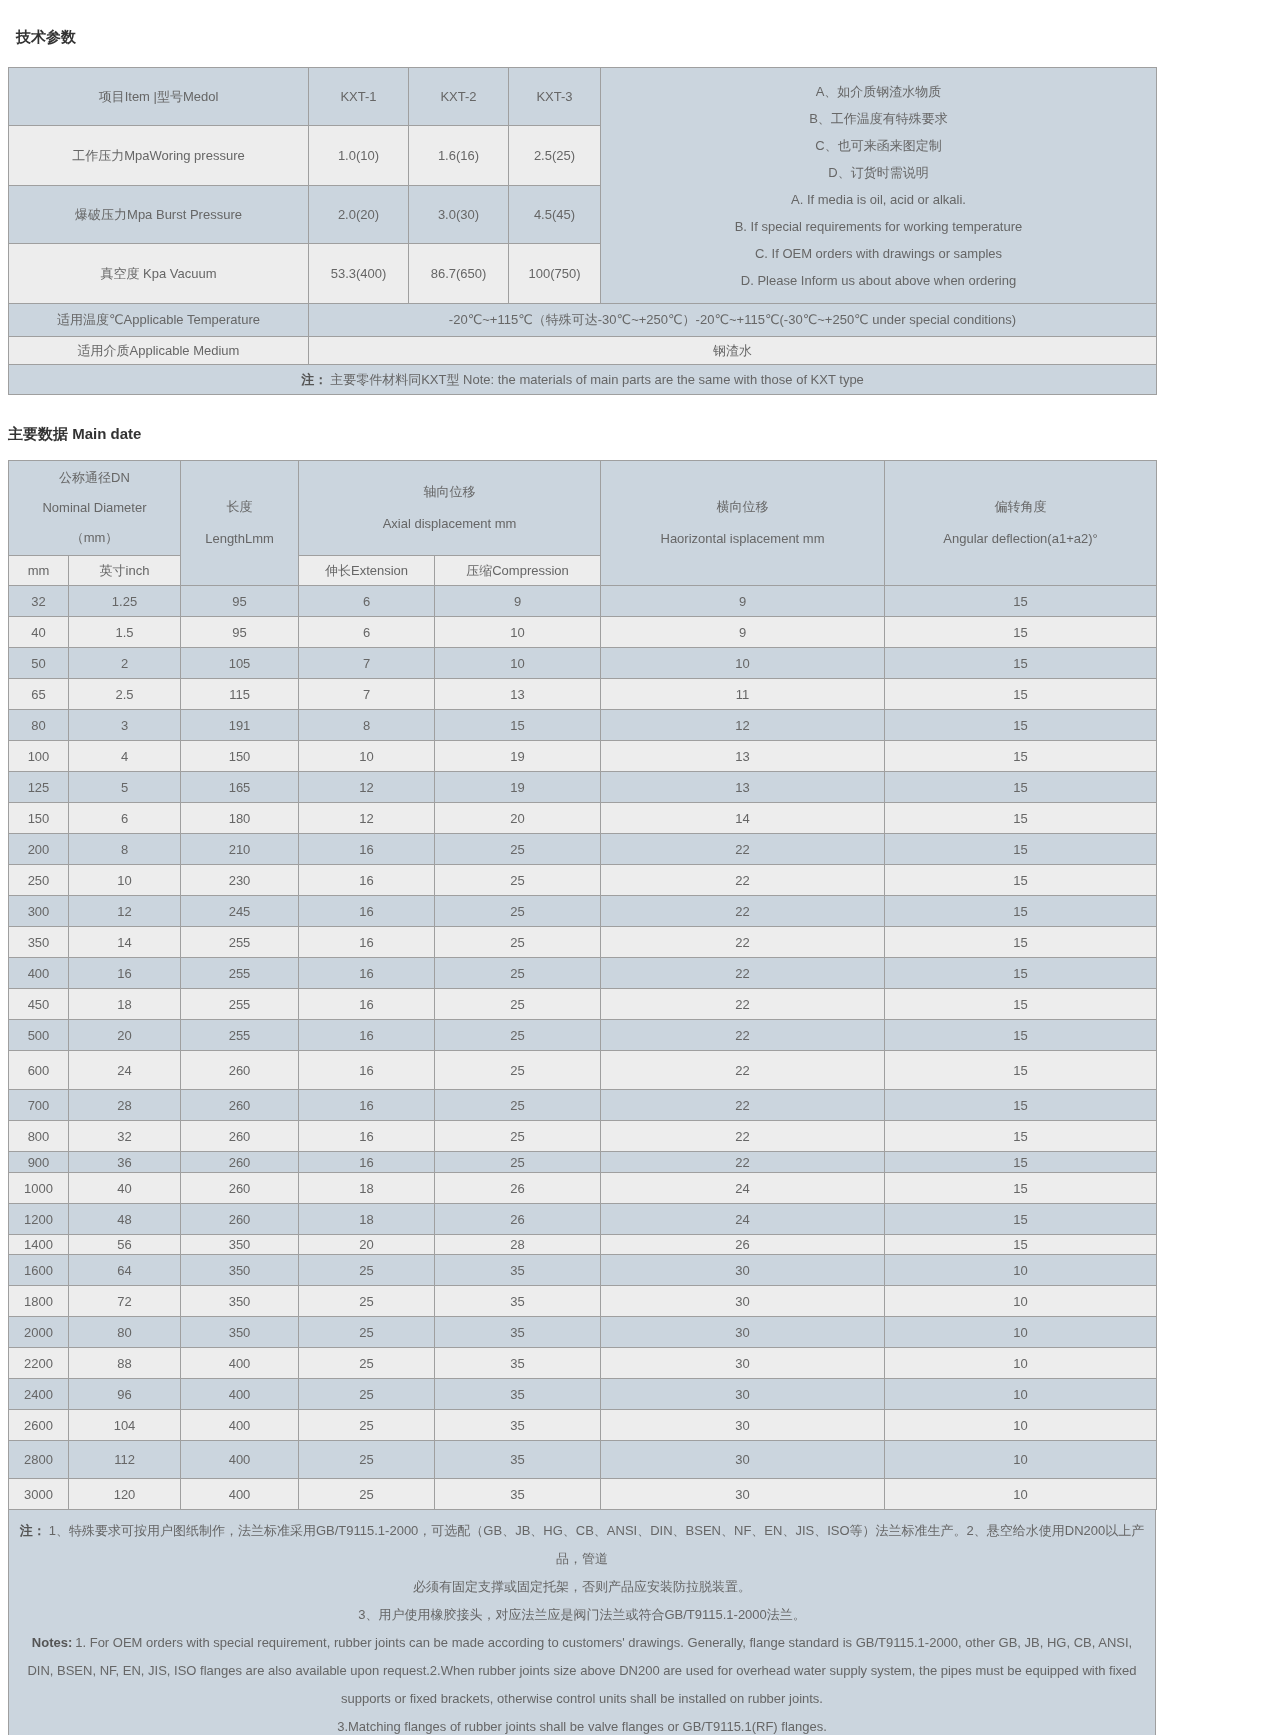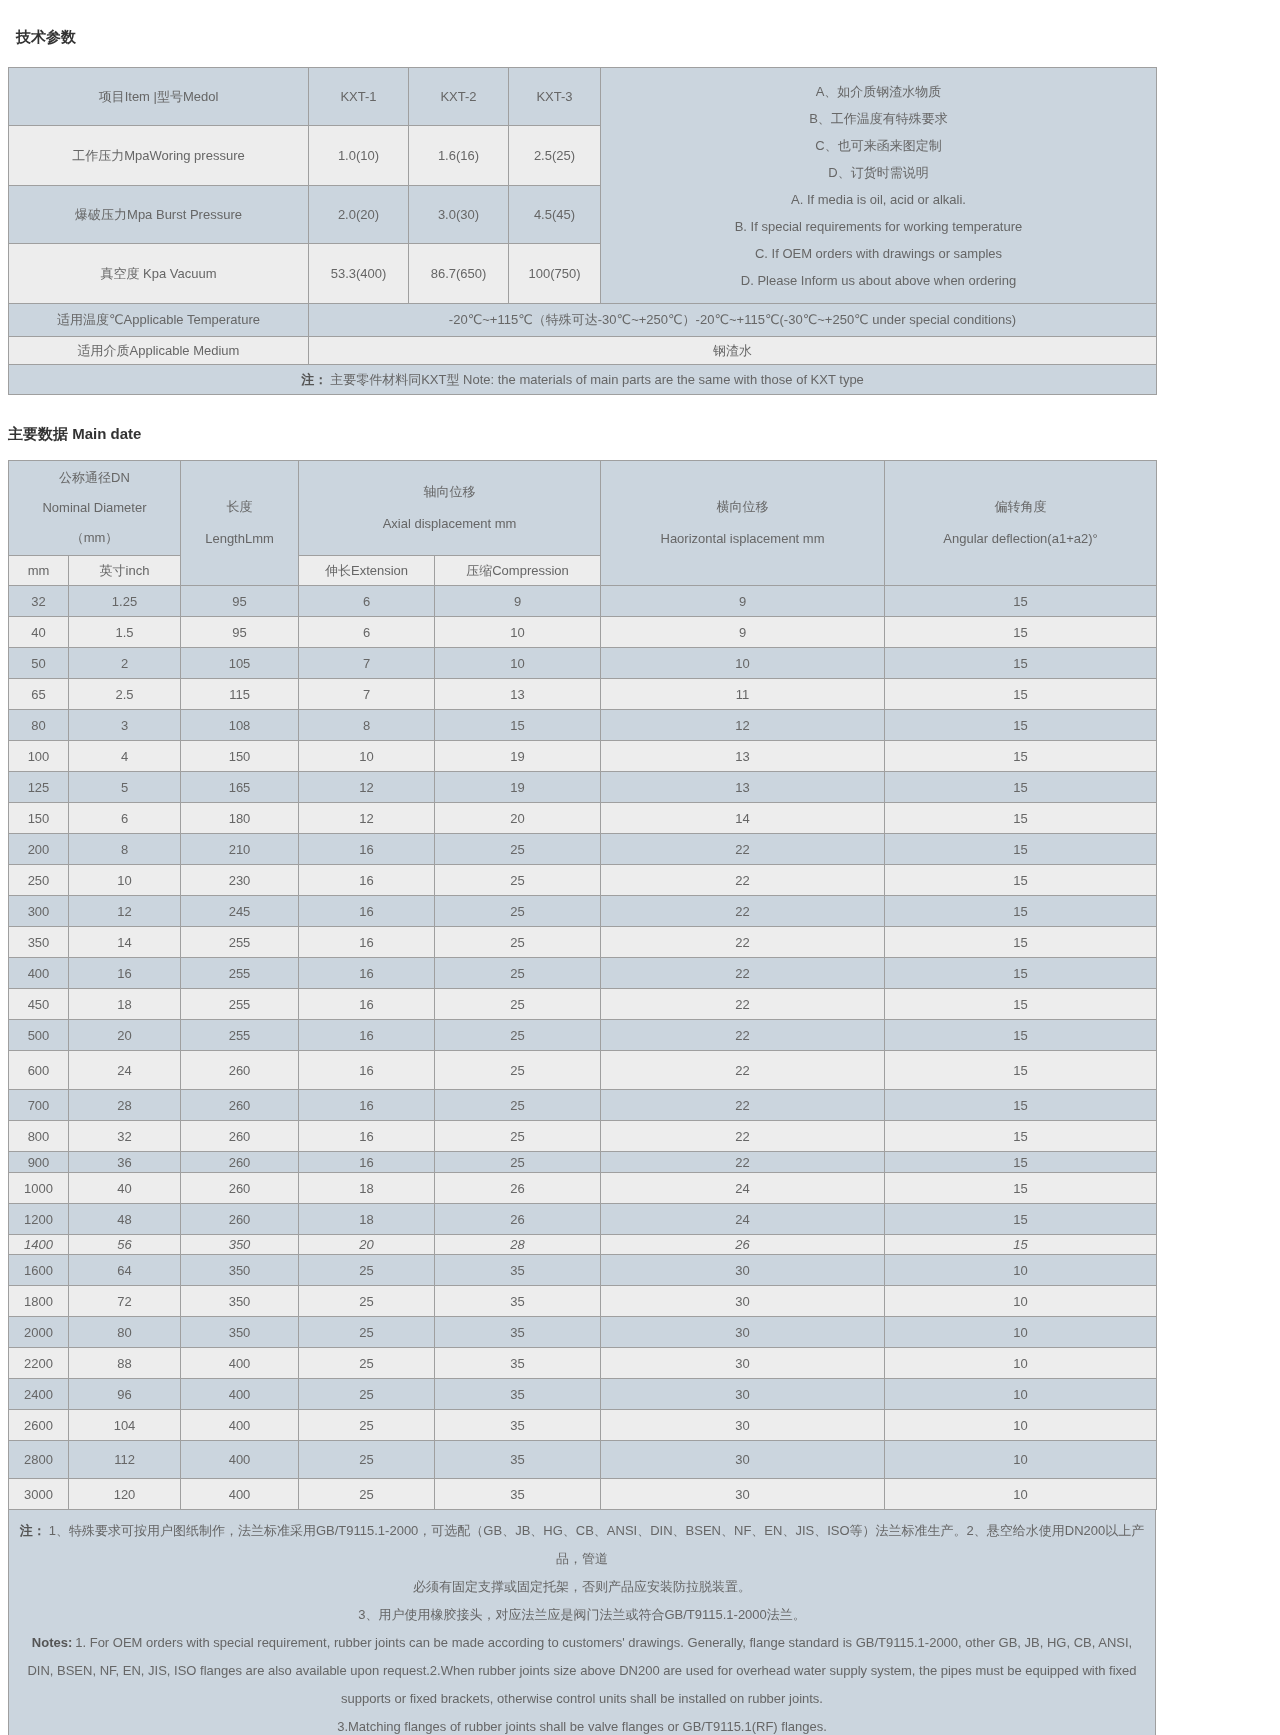--- a/index.html
+++ b/index.html
@@ -202,21 +202,21 @@
           <td>2.5</td>
           <td>115</td>
           <td>7</td>
           <td>13</td>
           <td>11</td>
           <td>15</td>
         </tr>
         <tr class="r-blue" style="height: 31px;">
           <td>80</td>
           <td>3</td>
-          <td>108</td>
+          <td>191</td>
           <td>8</td>
           <td>15</td>
           <td>12</td>
           <td>15</td>
         </tr>
         <tr class="r-light" style="height: 31px;">
           <td>100</td>
           <td>4</td>
           <td>150</td>
           <td>10</td>
@@ -352,21 +352,21 @@
         </tr>
         <tr class="r-blue" style="height: 31px;">
           <td>1200</td>
           <td>48</td>
           <td>260</td>
           <td>18</td>
           <td>26</td>
           <td>24</td>
           <td>15</td>
         </tr>
-        <tr class="r-light" style="height: 15px; font-style: italic;">
+        <tr class="r-light" style="height: 15px;">
           <td>1400</td>
           <td>56</td>
           <td>350</td>
           <td>20</td>
           <td>28</td>
           <td>26</td>
           <td>15</td>
         </tr>
         <tr class="r-blue" style="height: 31px;">
           <td>1600</td>

